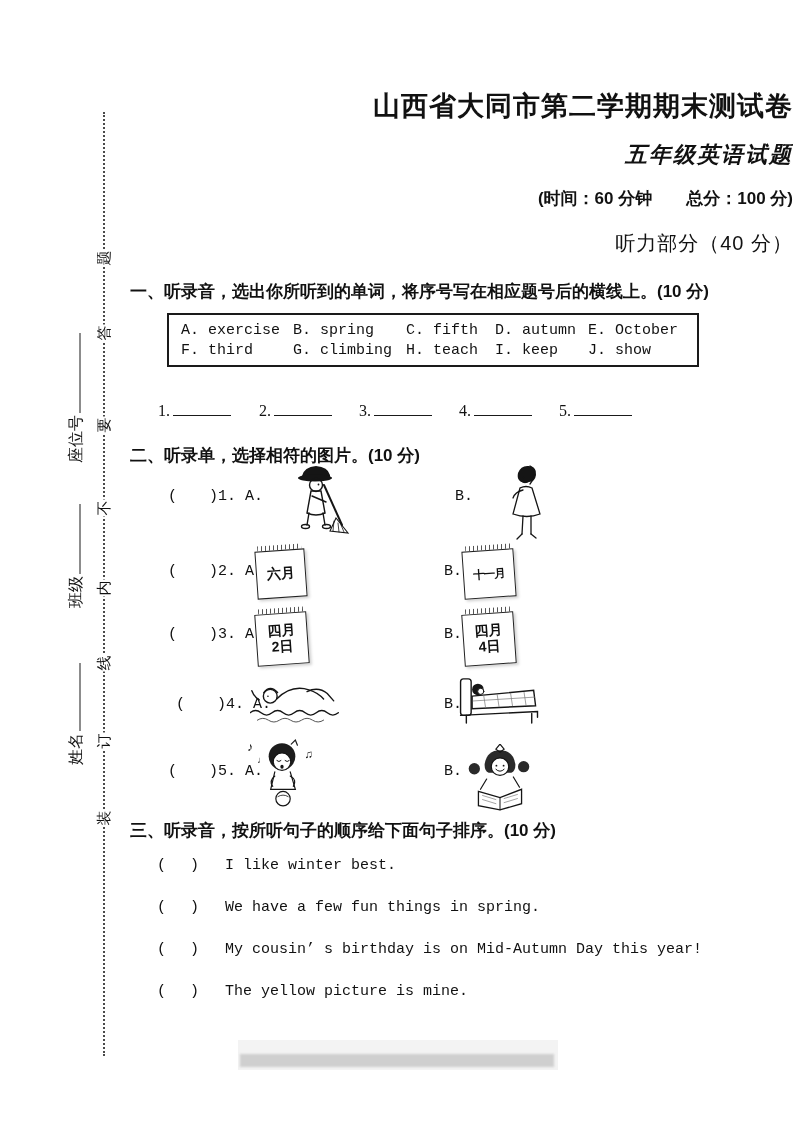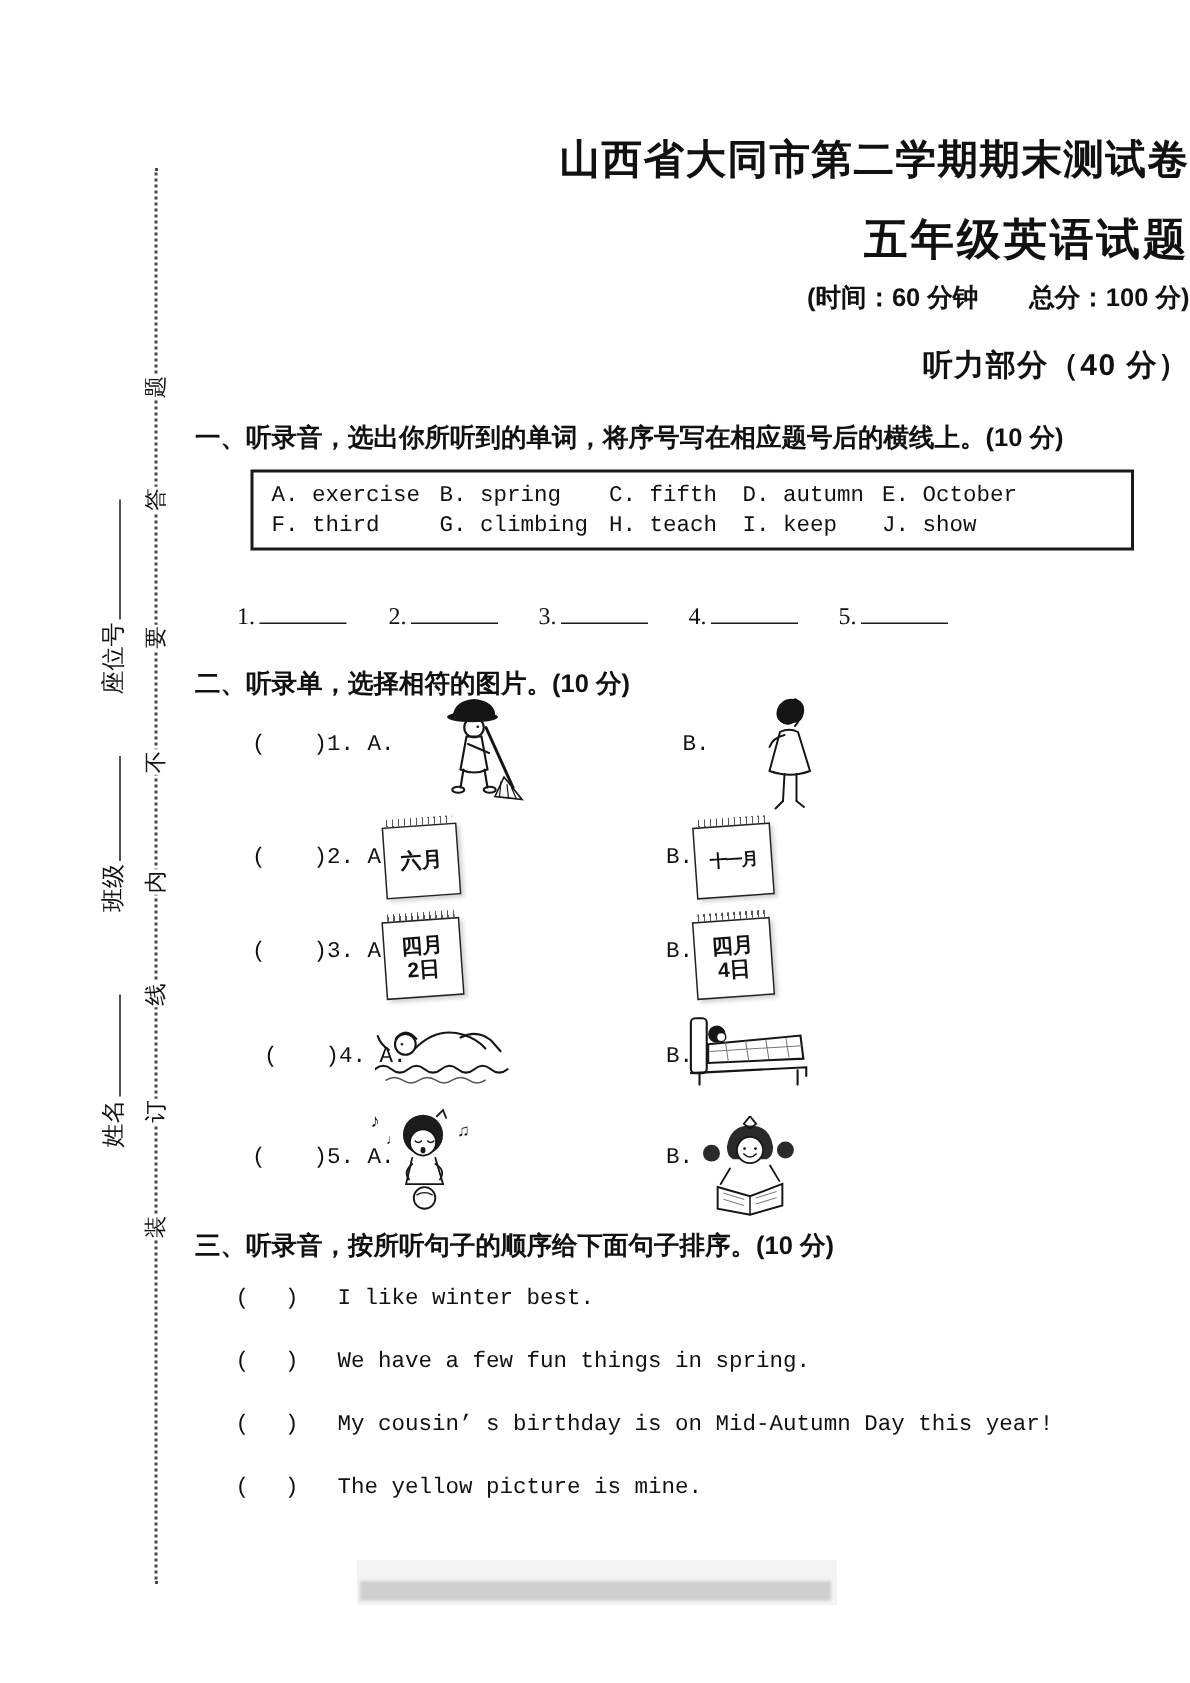--- a/index.html
+++ b/index.html
@@ -4,28 +4,28 @@
 <style>
   html,body{margin:0;padding:0;}
   body{
     width:793px;height:1122px;background:#ffffff;position:relative;
     font-family:"Liberation Sans",sans-serif;color:#111;overflow:hidden;
   }
   .abs{position:absolute;}
   
   .center-line{position:absolute;left:0;width:793px;text-align:right;white-space:nowrap;}
   .title{top:88px;font-size:27px;font-weight:bold;letter-spacing:1px;}
-  .subtitle{top:140px;font-size:29px;font-weight:bold;letter-spacing:2px;}
+  .subtitle{top:140px;font-size:22px;font-weight:bold;letter-spacing:2px;font-style:italic;}
   .meta{top:187px;font-size:17px;font-weight:bold;}
-  .part{top:230px;font-size:20px;font-weight:bold;letter-spacing:1px;}
+  .part{top:230px;font-size:20px;font-weight:normal;letter-spacing:1px;}
   
   .sec-heading{position:absolute;font-size:17px;font-weight:bold;white-space:nowrap;}
   
   #word-box{
-    position:absolute;left:167px;top:313px;width:589px;height:54px;
+    position:absolute;left:167px;top:313px;width:532px;height:54px;
     border:2px solid #1a1a1a;box-sizing:border-box;
     display:grid;grid-template-columns:112px 113px 89px 93px auto;
     align-content:center;row-gap:3px;padding-left:12px;
     font-family:"Liberation Mono",monospace;font-size:15px;
   }
   .wb-item{white-space:nowrap;}
   
   .ans-item{position:absolute;font-family:"Liberation Serif",serif;font-size:16px;white-space:nowrap;}
   .ans-blank{display:inline-block;width:58px;height:13px;border-bottom:1.5px solid #1a1a1a;margin-left:3px;}
   

